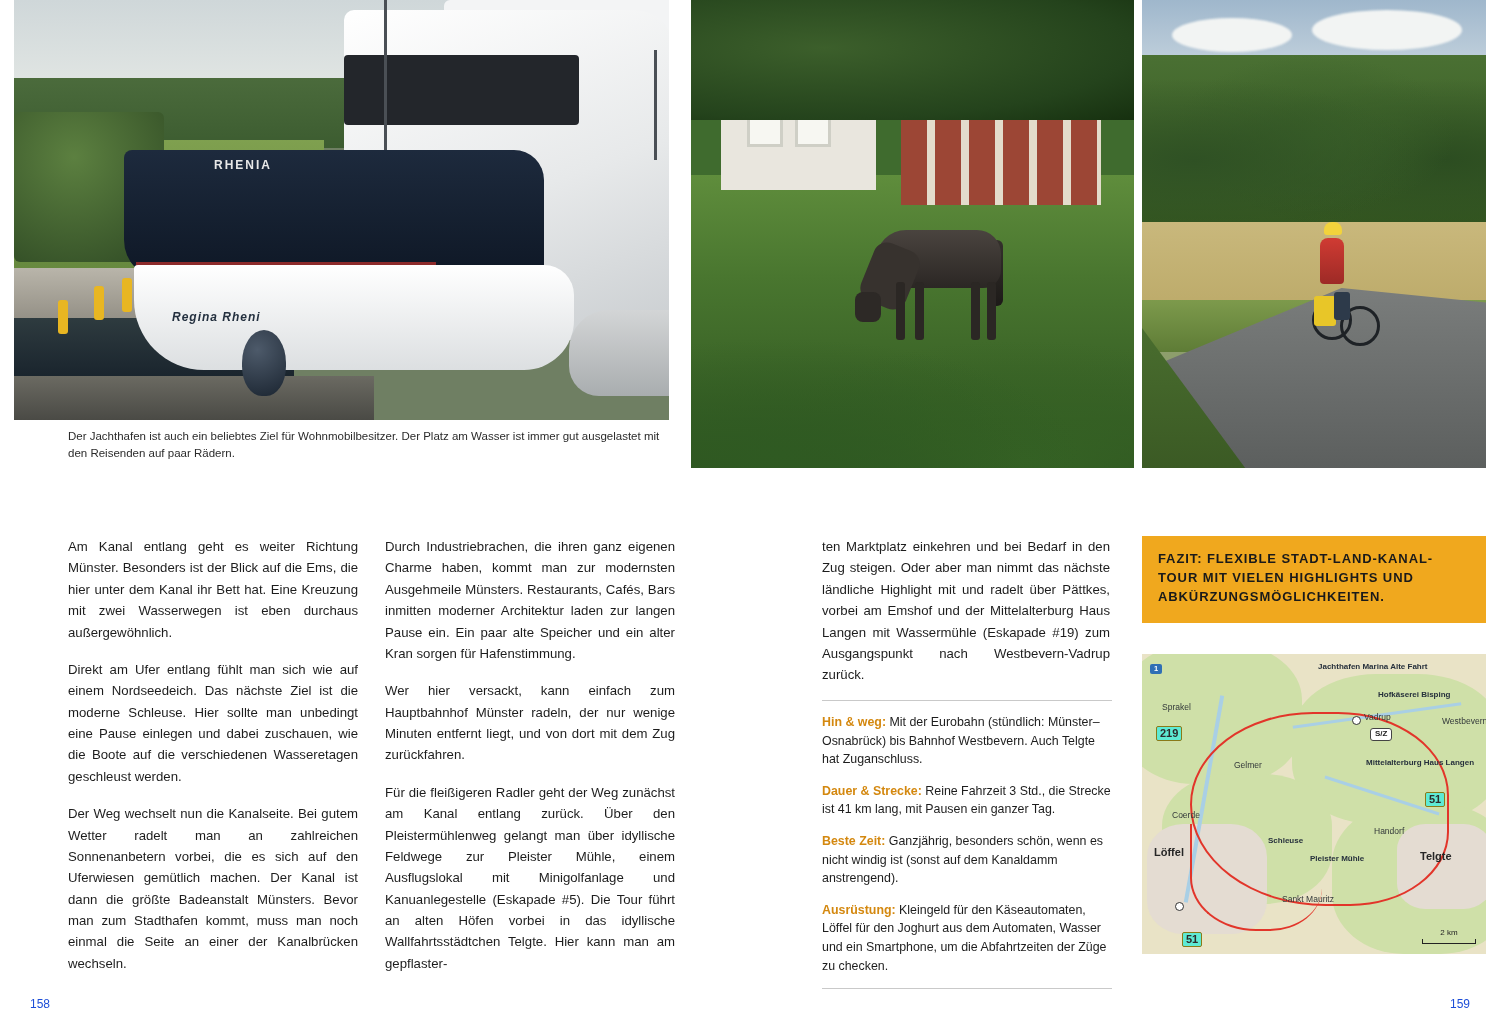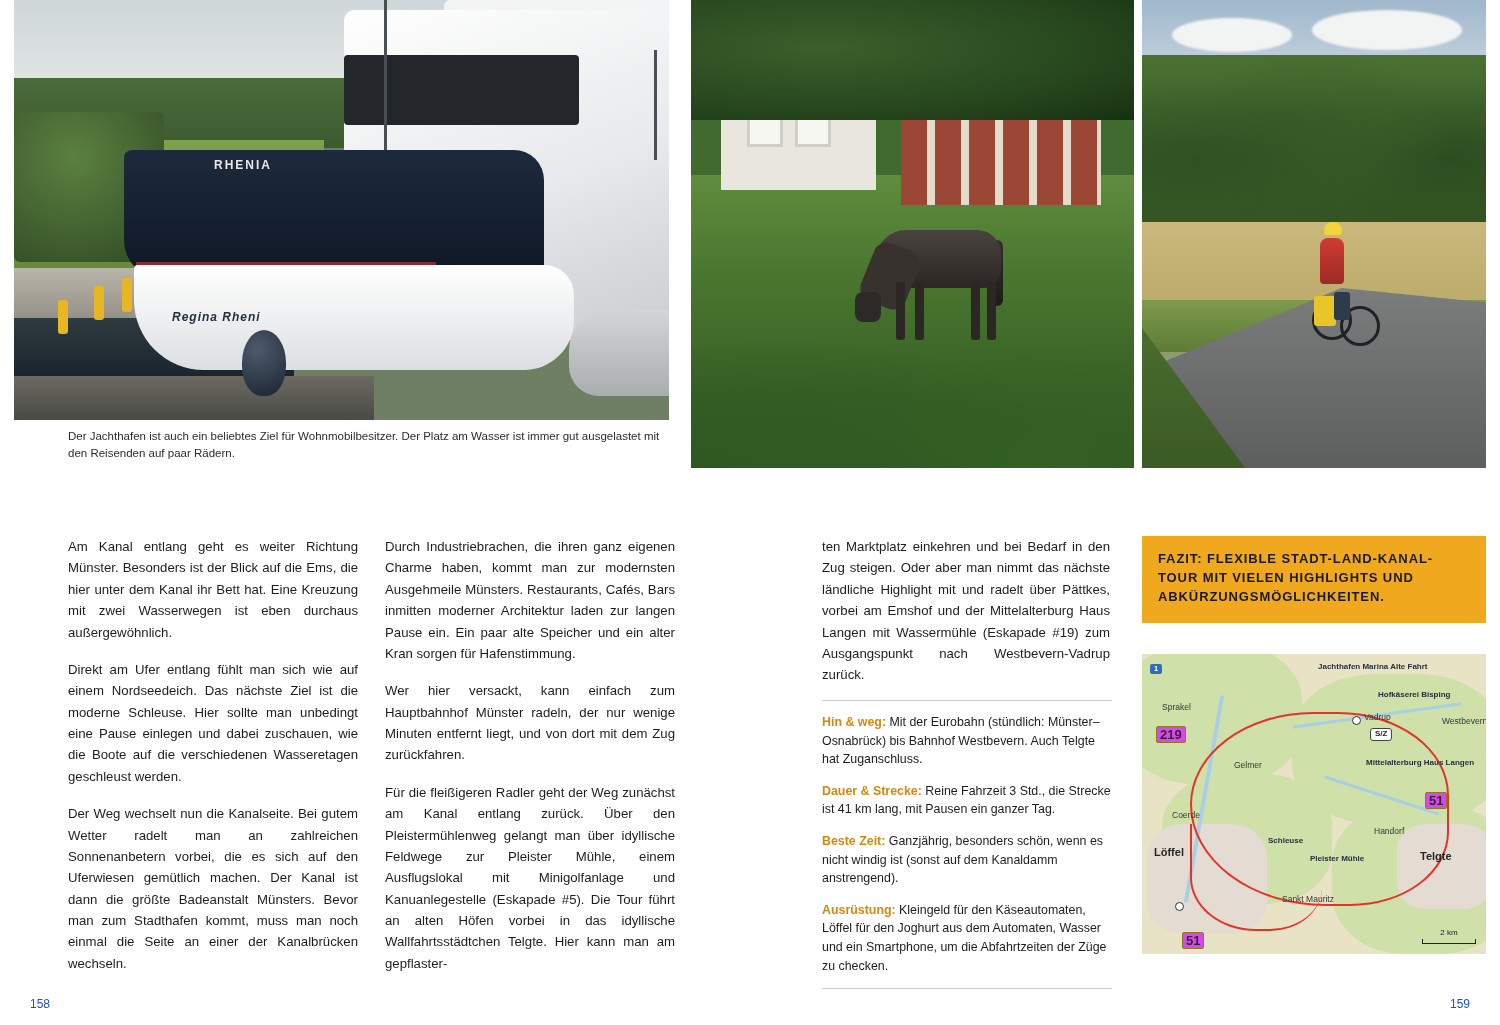--- a/index.html
+++ b/index.html
@@ -307,22 +307,22 @@
   }
   .map-label {
     position:absolute;
     font-family: "Liberation Sans", sans-serif;
     white-space: nowrap;
   }
   .map-city { font-weight: bold; font-size: 11px; color:#262626; }
   .map-town { font-size: 8.5px; color:#33383a; }
   .map-poi  { font-size: 8px; color:#26303c; font-weight: bold; }
   .map-shield {
-    position:absolute; background:#d946ef; border:1px solid #8a7a18;
-    border-radius:2px; font-size:13px; font-weight:bold; color:#2b2b2b;
+    position:absolute; background:#5eead4; border:1px solid #8a7a18;
+    border-radius:2px; font-size:11px; font-weight:bold; color:#2b2b2b;
     padding:1px 3px; line-height:1;
   }
   .map-shield-blue {
     position:absolute; background:#2f6fb5; border-radius:2px;
     font-size:7.5px; font-weight:bold; color:#ffffff; padding:1px 4px; line-height:1;
   }
   .map-sz {
     position:absolute; background:#ffffff; border:1px solid #444;
     border-radius:3px; font-size:8px; font-weight:bold; color:#222;
     padding:1px 4px; line-height:1.1;

